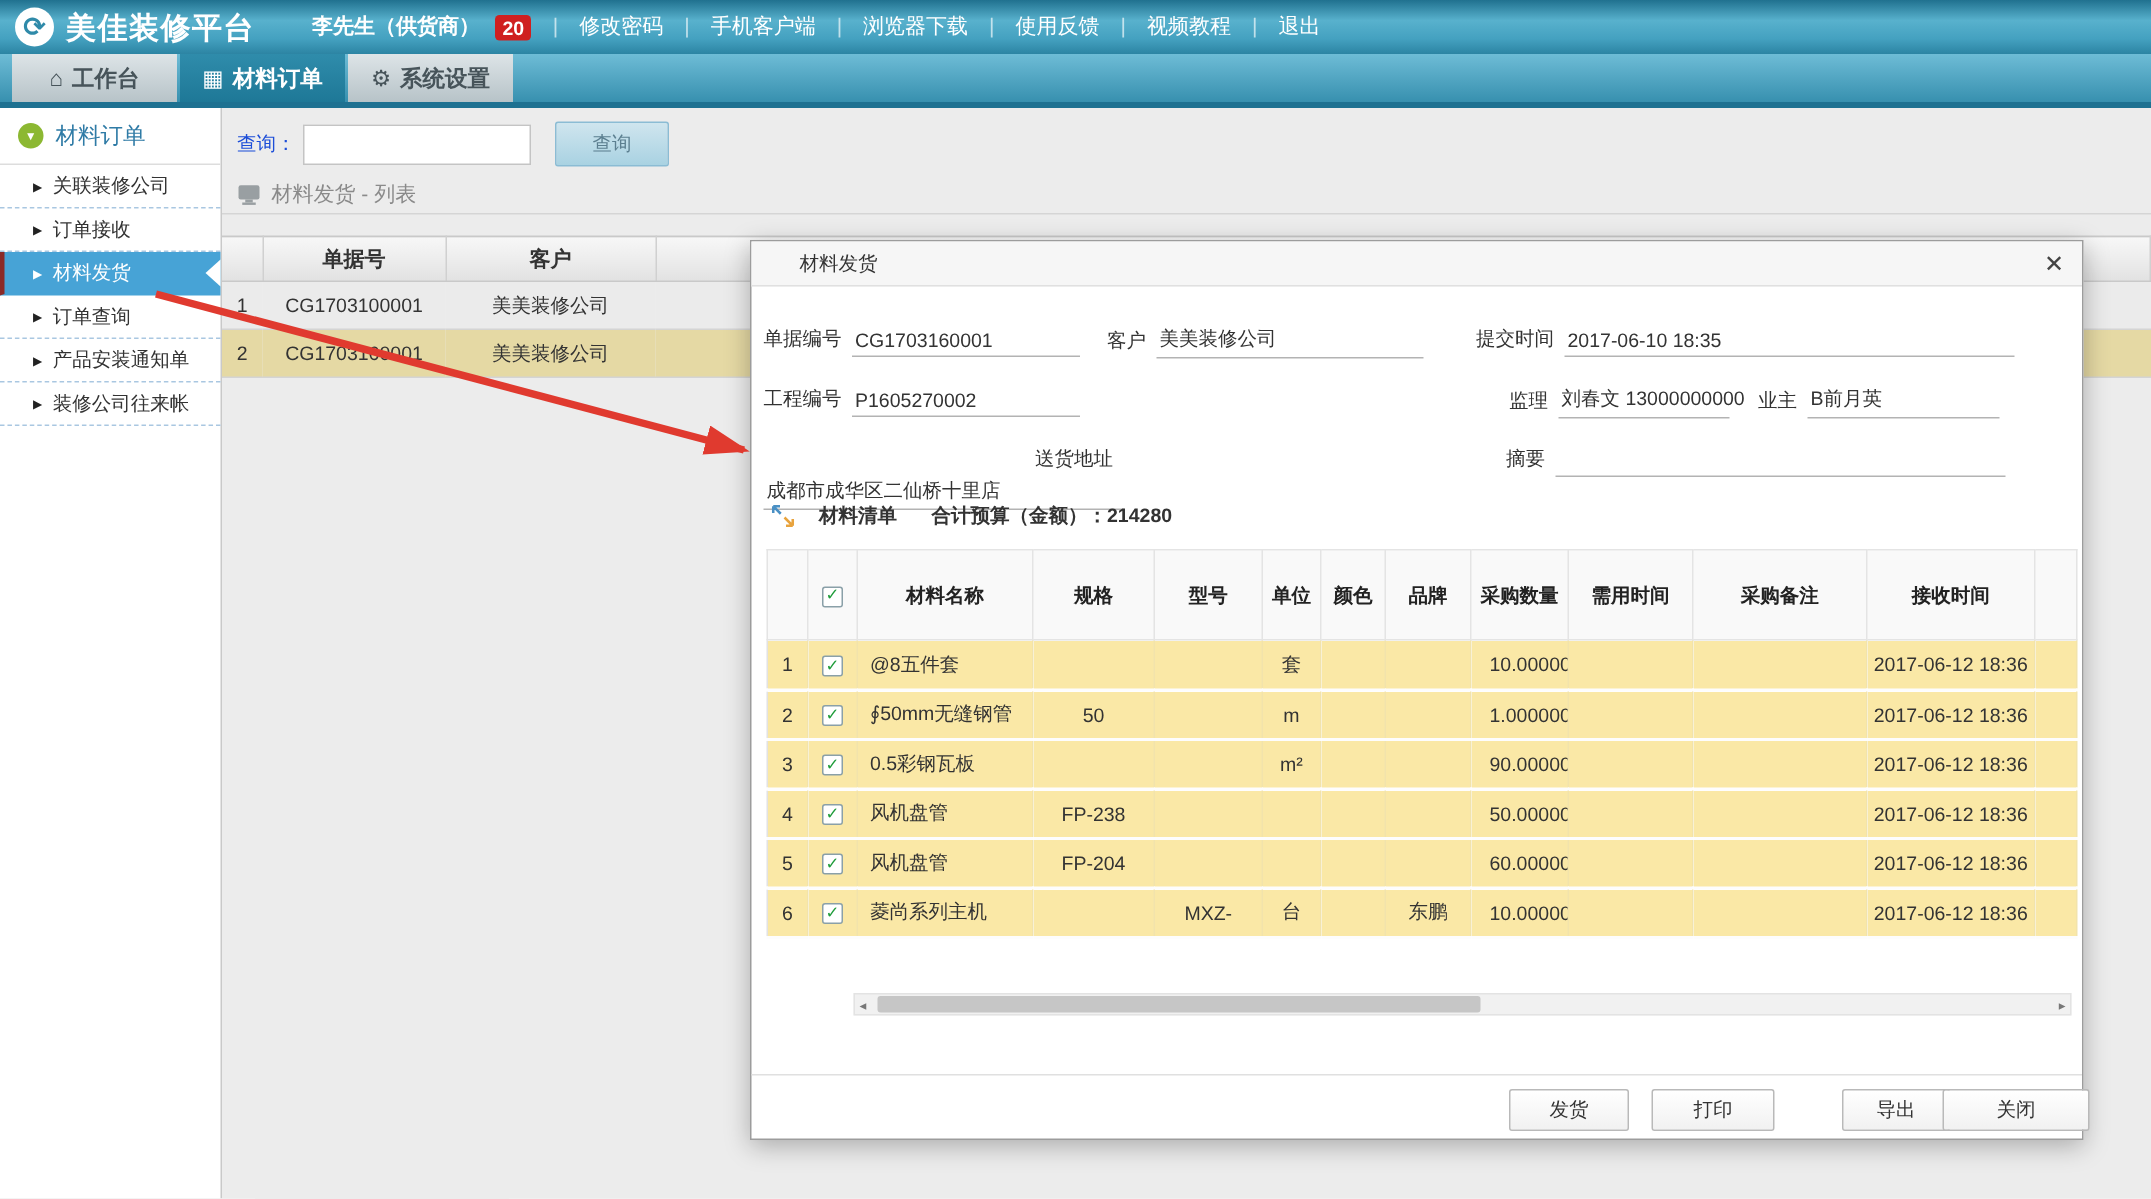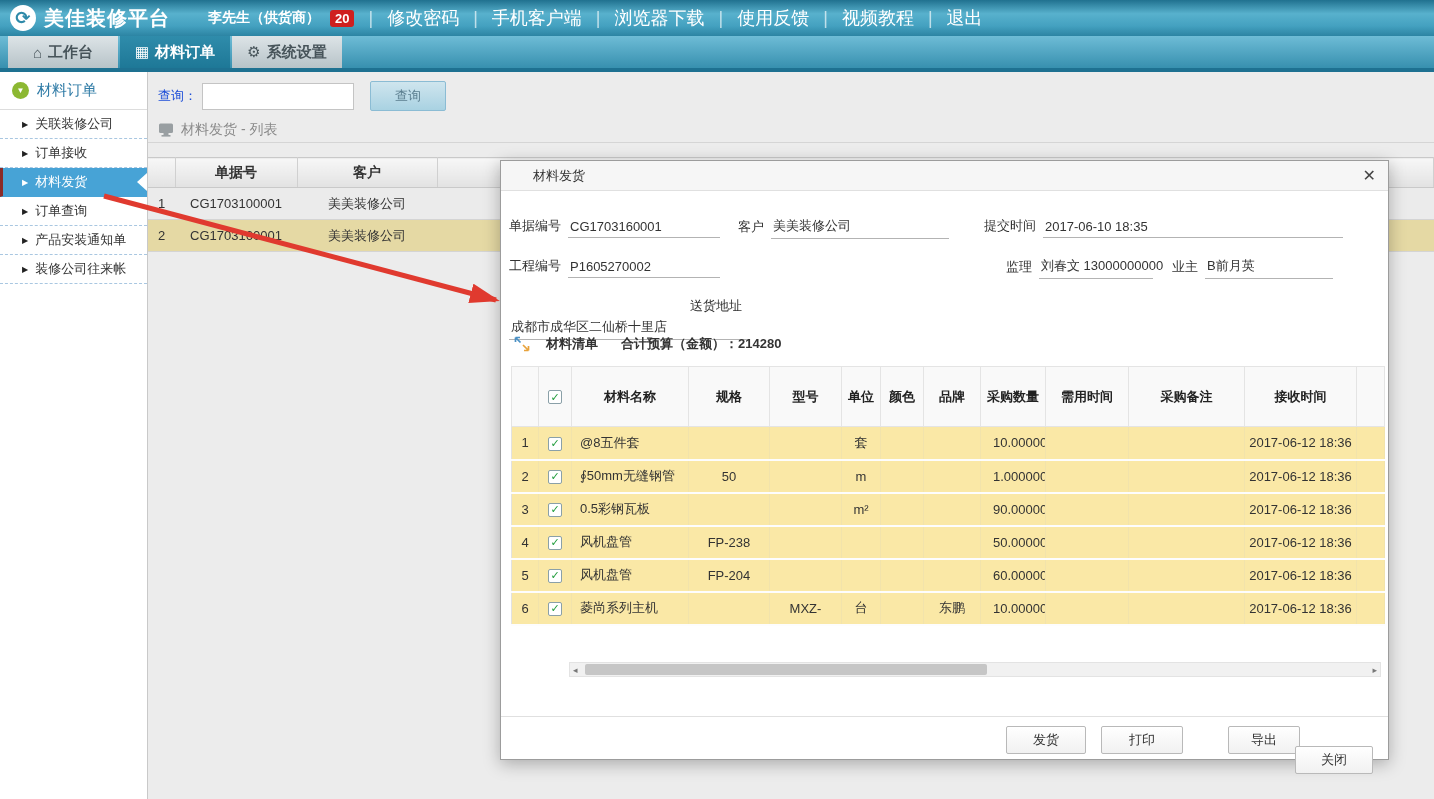--- a/index.html
+++ b/index.html
@@ -6,21 +6,21 @@
   body { font-family:"Liberation Sans","DejaVu Sans",sans-serif; }
   .page { position:relative; width:1434px; height:799px; overflow:hidden; background:#ececec; font-size:13px; color:#333; }
 
   
   .topbar { height:36px; background:linear-gradient(180deg,#20718f 0%,#58b1cd 38%,#44a1c0 72%,#2c84a3 100%); display:flex; align-items:center; color:#fff; }
   .brand { display:flex; align-items:center; gap:8px; padding-left:10px; width:208px; }
   .logo { width:26px; height:26px; border-radius:50%; background:#fff; color:#2f8aa9; display:flex; align-items:center; justify-content:center; font-size:18px; font-weight:bold; }
   .brand-name { font-size:20px; font-weight:bold; letter-spacing:1px; white-space:nowrap; }
   .user-name { font-size:14px; font-weight:bold; white-space:nowrap; }
   .badge { background:#cf1f1f; border-radius:3px; padding:1px 5px; font-size:13px; font-weight:bold; margin-left:10px; }
-  .topmenu { display:flex; align-items:center; font-size:18px; }
+  .topmenu { display:flex; align-items:center; font-size:14px; }
   .topmenu a { color:#fff; text-decoration:none; white-space:nowrap; cursor:pointer; }
   .topmenu a::before { content:"|"; color:rgba(255,255,255,.65); margin:0 14px; font-weight:normal; }
 
   
   .tabbar { height:36px; background:linear-gradient(180deg,#6ebcd6,#3790af); border-bottom:4px solid #1e7191; display:flex; align-items:stretch; padding-left:8px; gap:2px; }
   .tab { min-width:110px; padding:0 14px; display:flex; align-items:center; justify-content:center; gap:6px; font-size:15px; font-weight:bold; color:#47545a; background:linear-gradient(180deg,#dde4e7,#b7c3c8); cursor:pointer; }
   .tab .ticon { font-size:15px; }
   .tab.active { background:linear-gradient(180deg,#2f8cab,#1e7897); color:#fff; }
 
   
@@ -79,21 +79,21 @@
   .cb { display:inline-flex; width:14px; height:14px; background:#fff; border:1px solid #8aa0a8; border-radius:2px; align-items:center; justify-content:center; font-size:11px; font-weight:bold; color:#1f9c3a; line-height:1; }
 
   .hscroll { position:absolute; left:68px; top:501px; width:812px; height:15px; background:#f1f1f1; border:1px solid #e3e3e3; }
   .hs-thumb { position:absolute; left:15px; top:1px; width:402px; height:11px; background:#c6c6c6; border-radius:2px; }
   .hs-arrow { position:absolute; top:1px; font-size:9px; color:#777; line-height:12px; cursor:pointer; }
   .hs-left { left:3px; } .hs-right { right:3px; }
 
   .modal-foot-line { position:absolute; left:0; right:0; top:555px; border-top:1px solid #e0e0e0; }
   .mbtn { position:absolute; top:565px; height:28px; background:linear-gradient(180deg,#ffffff,#f1f1f1); border:1px solid #b9b9b9; border-radius:2px; font-size:13px; color:#333; cursor:pointer; }
   .mb-ship { left:505px; width:80px; } .mb-print { left:600px; width:82px; }
-  .mb-export { left:727px; width:72px; } .mb-close { left:794px; width:78px;margin-top:20px; }
+  .mb-export { left:727px; width:72px; } .mb-close { left:794px; width:98px; }
 
   .arrow-svg { position:absolute; left:0; top:0; z-index:30; pointer-events:none; }
 </style>
 </head>
 <body>
 
 <div class="page">
 
   <header class="topbar">
     <div class="brand">
@@ -234,20 +234,24 @@
       <span class="val">刘春文 13000000000</span>
     </div>
     <div class="fg f-owner">
       <span class="lbl">业主</span>
       <span class="val">B前月英</span>
     </div>
     <div class="fg f-addr">
       <span class="lbl">送货地址</span>
       <span class="val">成都市成华区二仙桥十里店</span>
     </div>
+    <div class="fg f-sum">
+      <span class="lbl">摘要</span>
+      <span class="val"></span>
+    </div>
 
     <div class="list-head">
       <svg width="16" height="16" viewBox="0 0 16 16">
           <path d="M6.5 6.5 L1.5 1.5 M1.5 1.5 L1.5 6 M1.5 1.5 L6 1.5" stroke="#4a90c4" stroke-width="1.7" fill="none"></path>
           <path d="M9 9 L14.5 14.5 M14.5 14.5 L14.5 10 M14.5 14.5 L10 14.5" stroke="#e8a33d" stroke-width="1.7" fill="none"></path>
         </svg>
       <span class="list-title">材料清单</span>
       <span class="budget">合计预算（金额）：214280</span>
     </div>
 

